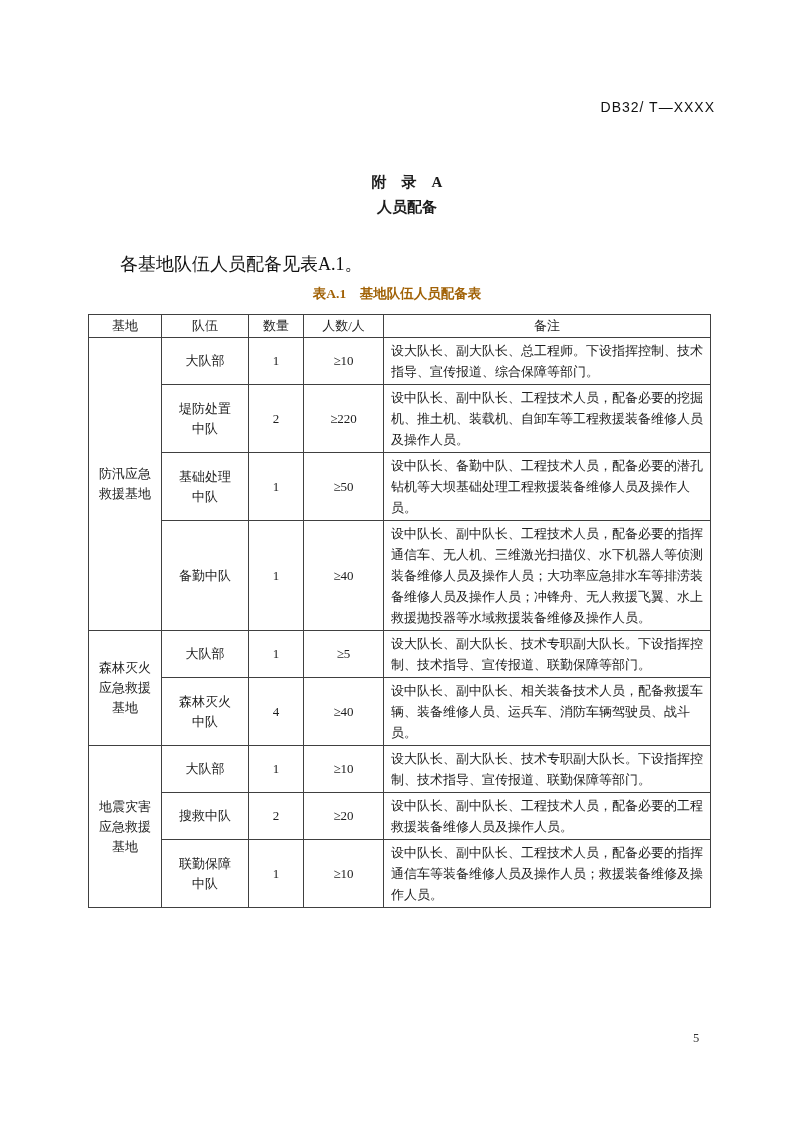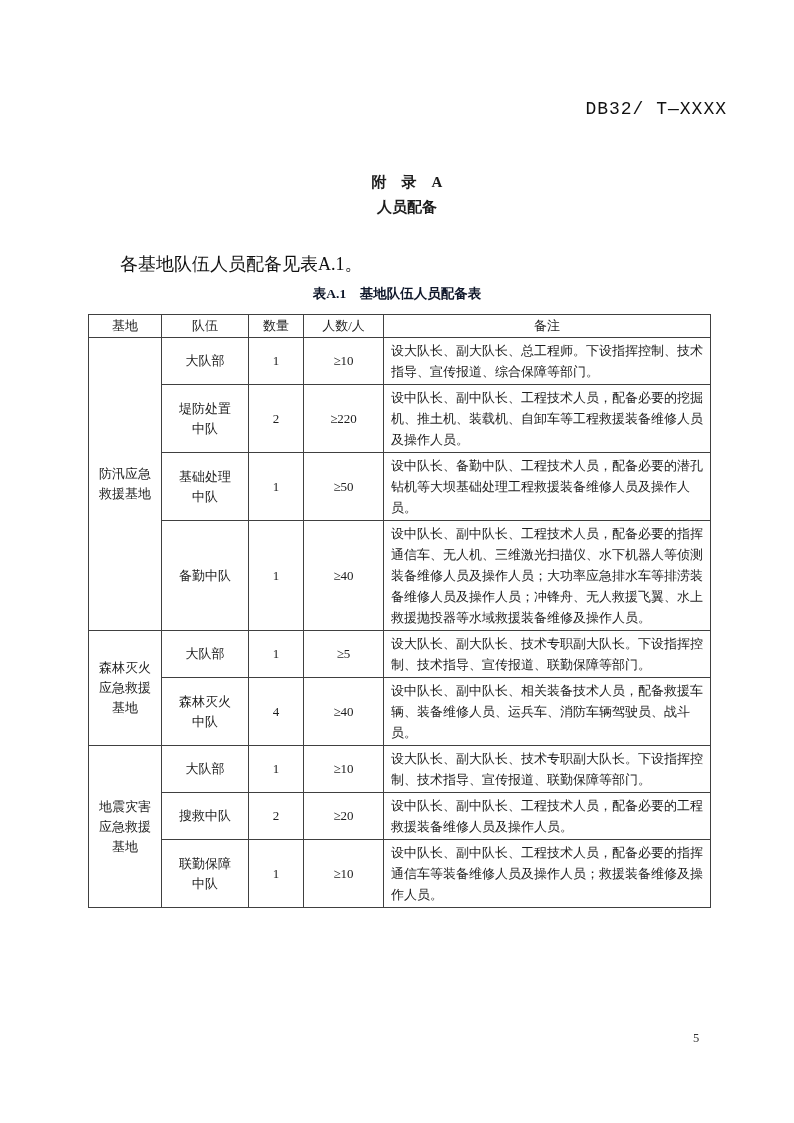--- a/index.html
+++ b/index.html
@@ -6,36 +6,36 @@
   .page {
     position:relative;
     width:794px; height:1123px;
     margin:0 auto;
     background:#ffffff;
     font-family:"Liberation Serif","DejaVu Serif",serif;
     color:#1c1c1c;
     overflow:hidden;
   }
   .doc-header {
-    position:absolute; top:99px; right:67px;
-    font-family:Liberation Mono, monospace;
-    font-size:18px; letter-spacing:1px; color:#111;
+    position:absolute; top:99px; right:79px;
+    font-family:Liberation Sans, sans-serif;
+    font-size:14px; letter-spacing:1px; color:#111;
   }
   .title-block {
     position:absolute; top:170px; left:10px; width:100%;
     text-align:center; font-weight:bold; font-size:15px;
   }
   .title-block div { line-height:25px; }
   .intro {
     position:absolute; top:252px; left:120px;
     font-size:18px; color:#111;
   }
   .caption {
     position:absolute; top:285px; left:0; width:100%;
-    text-align:center; font-weight:bold; font-size:13.5px; color:#0f172a;
+    text-align:center; font-weight:bold; font-size:13.5px; color:#a16207;
   }
   table.personnel {
     position:absolute; top:314px; left:88px;
     border-collapse:collapse; table-layout:fixed;
     width:622px;
   }
   table.personnel td, table.personnel th {
     border:1px solid #404040;
     font-weight:normal;
     font-size:13px;

